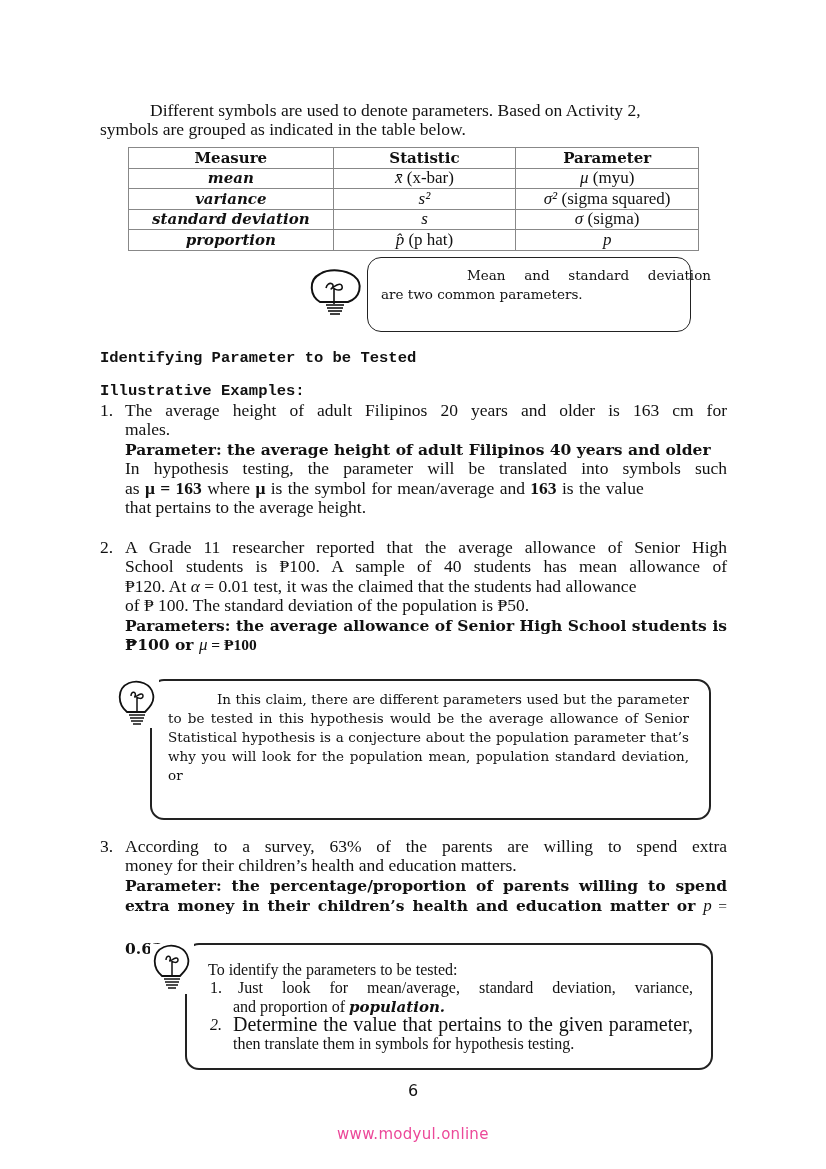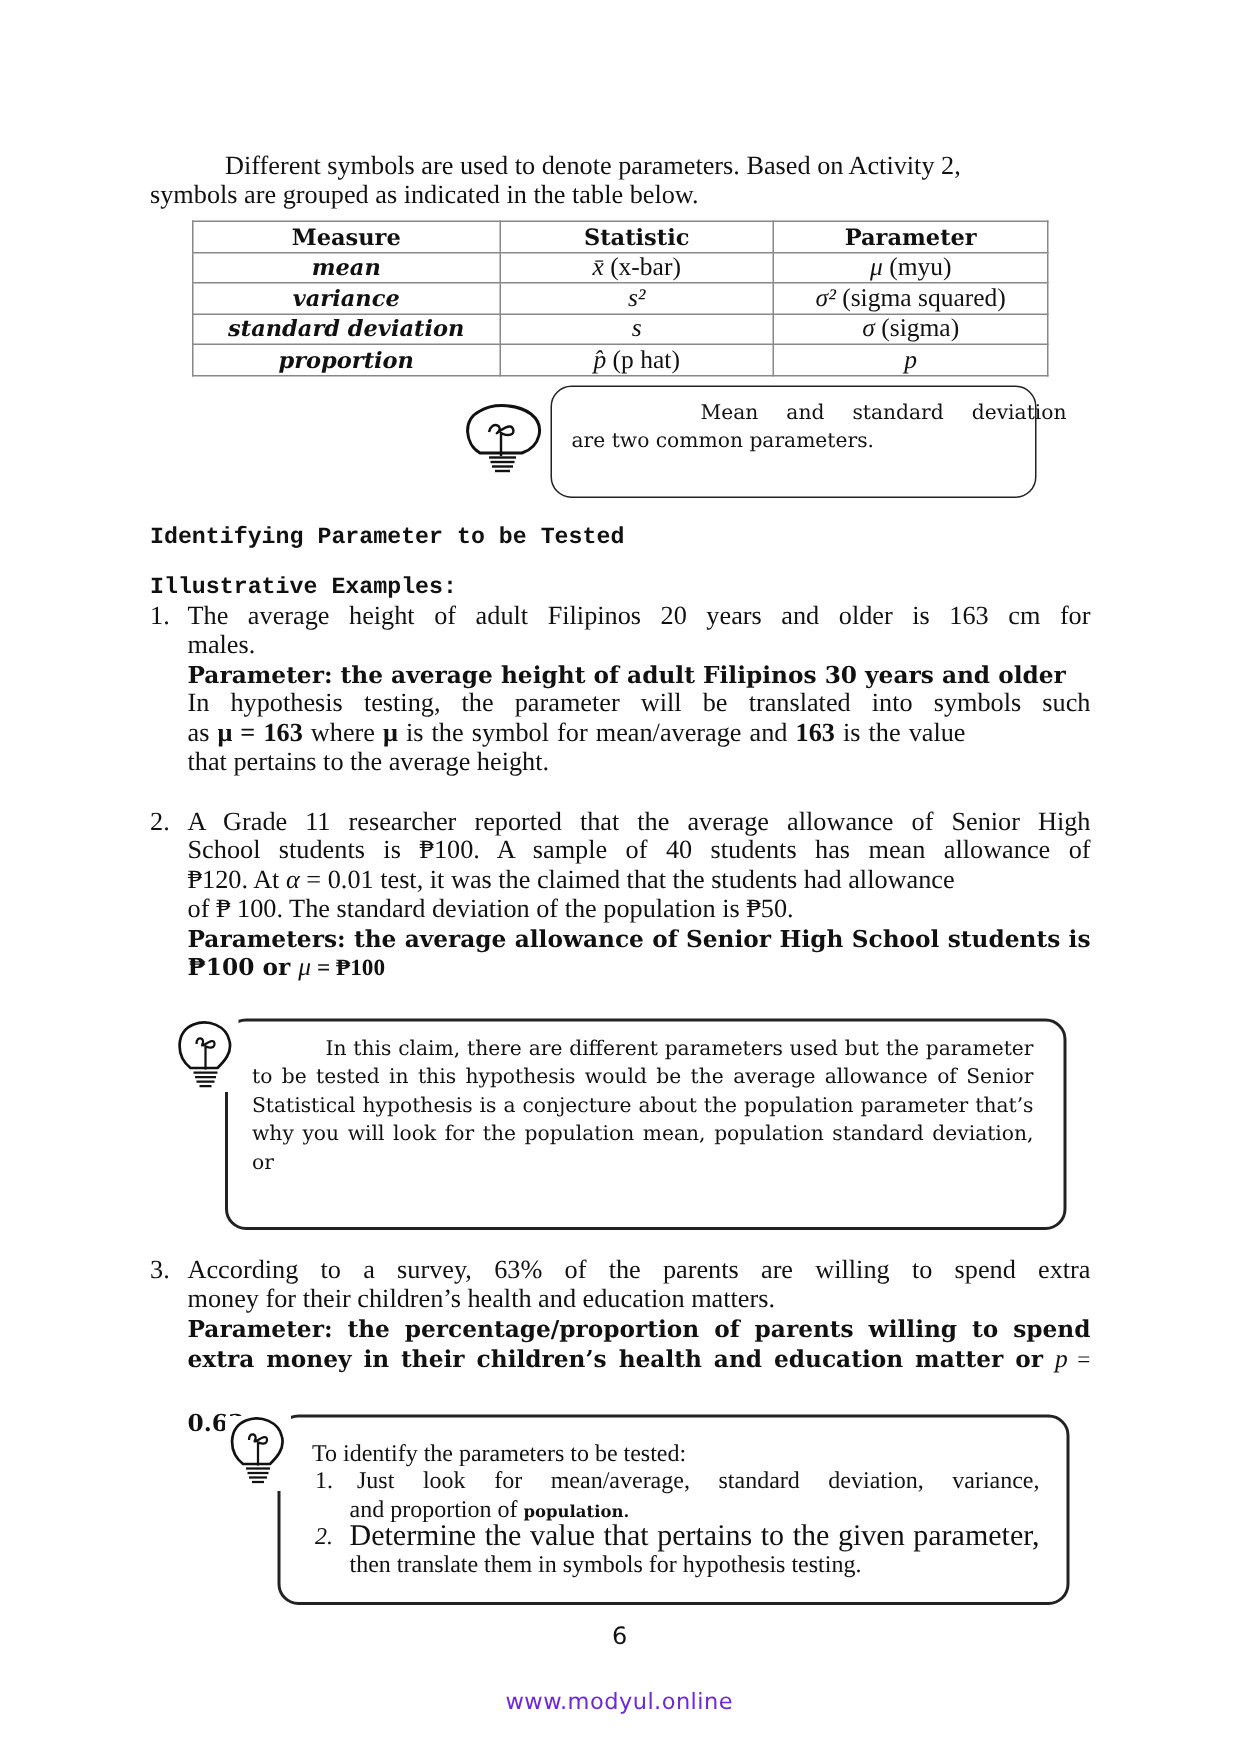--- a/index.html
+++ b/index.html
@@ -25,21 +25,21 @@
 
   .box { position: absolute; border: 1.6px solid #222; border-radius: 14px; background: #fff; }
   .boxtext { font-family: "DejaVu Serif", serif; font-size: 13.5px; line-height: 19px; }
 
   .heading { font-family: Liberation Mono, monospace; font-weight: bold; font-size: 15.5px; }
   .bparam { font-family: "DejaVu Serif", serif; font-weight: bold; font-size: 15.5px; line-height: 19.5px; }
   .num { position: absolute; left: 100px; }
   .indent { position: absolute; left: 125px; width: 602px; }
   .bulb { position: absolute; }
   .pagenum { font-family: "DejaVu Sans", sans-serif; font-size: 16px; color: #111; }
-  .footer { font-family: "DejaVu Sans", sans-serif; font-size: 15px; color: #6d28d9; letter-spacing: 0.3px; }
+  .footer { font-family: "DejaVu Sans", sans-serif; font-size: 15px; color: #ec4899; letter-spacing: 0.3px; }
 </style>
 </head>
 <body>
 
 <div class="abs para" style="left:150px; top:101px; width:577px;">Different symbols are used to denote parameters. Based on Activity 2,</div>
 <div class="abs para" style="left:100px; top:120px;">symbols are grouped as indicated in the table below.</div>
 
 <table class="tbl">
   <colgroup>
       <col style="width:205px">
@@ -86,21 +86,21 @@
 <div class="box" style="left:367px; top:257px; width:322px; height:73px;"></div>
 <div class="abs boxtext" style="left:431px; top:266px; width:244px; text-align:justify; text-align-last:justify;margin-left:36px;">Mean and standard deviation</div>
 <div class="abs boxtext" style="left:381px; top:285px;">are two common parameters.</div>
 
 <div class="abs heading" style="left:100px; top:349px;">Identifying Parameter to be Tested</div>
 <div class="abs heading" style="left:100px; top:382px;">Illustrative Examples:</div>
 
 <div class="num para" style="top:401px;">1.</div>
 <div class="indent para justlast" style="top:401px;">The average height of adult Filipinos 20 years and older is 163 cm for</div>
 <div class="indent para" style="top:420px;">males.</div>
-<div class="indent bparam" style="top:440px;">Parameter: the average height of adult Filipinos 30 years and older</div>
+<div class="indent bparam" style="top:440px;">Parameter: the average height of adult Filipinos 40 years and older</div>
 <div class="indent para justlast" style="top:459px;">In hypothesis testing, the parameter will be translated into symbols such</div>
 <div class="indent para" style="top:479px; word-spacing:1px;">
   <span>as </span>
   <b>μ = 163</b><span> where </span><b>μ</b><span> is the symbol for mean/average and </span><b>163</b><span> is the value</span>
 </div>
 <div class="indent para" style="top:498px;">that pertains to the average height.</div>
 
 <div class="num para" style="top:538px;">2.</div>
 <div class="indent para justlast" style="top:538px;">A Grade 11 researcher reported that the average allowance of Senior High</div>
 <div class="indent para justlast" style="top:557px;">School students is ₱100. A sample of 40 students has mean allowance of</div>
@@ -137,19 +137,19 @@
   <path d="M12 32 C2 24 2 8 14 3 C24 -1 36 4 38 14 C40 22 34 28 30 32 Z" fill="none" stroke="#111" stroke-width="1.8"></path>
   <path d="M16 16 C16 10 22 12 20 16 C18 20 28 10 28 16 C28 20 22 18 22 17 L22 33" fill="none" stroke="#111" stroke-width="1.5"></path>
   <line x1="14" y1="35" x2="30" y2="35" stroke="#111" stroke-width="1.5"></line>
   <line x1="15" y1="38" x2="29" y2="38" stroke="#111" stroke-width="1.5"></line>
   <line x1="16" y1="41" x2="28" y2="41" stroke="#111" stroke-width="1.5"></line>
   <line x1="18" y1="44" x2="26" y2="44" stroke="#111" stroke-width="1.5"></line>
 </svg>
 <div class="abs para" style="left:208px; top:960px; font-size:16px;">To identify the parameters to be tested:</div>
 <div class="abs para" style="left:210px; top:978px; font-size:16px;">1.</div>
 <div class="abs para justlast" style="left:238px; top:978px; width:455px; font-size:16px;">Just look for mean/average, standard deviation, variance,</div>
-<div class="abs para" style="left:233px; top:997px; font-size:16px;"><span>and proportion of </span><b class="bold-serif" style="font-size:11px;">population.</b></div>
+<div class="abs para" style="left:233px; top:997px; font-size:16px;"><span>and proportion of </span><b class="bold-serif" style="font-style:italic; font-size:15px;">population.</b></div>
 <div class="abs para it" style="left:210px; top:1015px; font-size:16px;">2.</div>
 <div class="abs para justlast" style="left:233px; top:1015px; width:460px; font-size:20px;">Determine the value that pertains to the given parameter,</div>
 <div class="abs para" style="left:233px; top:1034px; font-size:16px;">then translate them in symbols for hypothesis testing.</div>
 
 <div class="abs pagenum" style="left:408px; top:1081px;">6</div>
 <div class="abs footer" style="left:337px; top:1125px;">www.modyul.online</div>
 
 </body></html>

